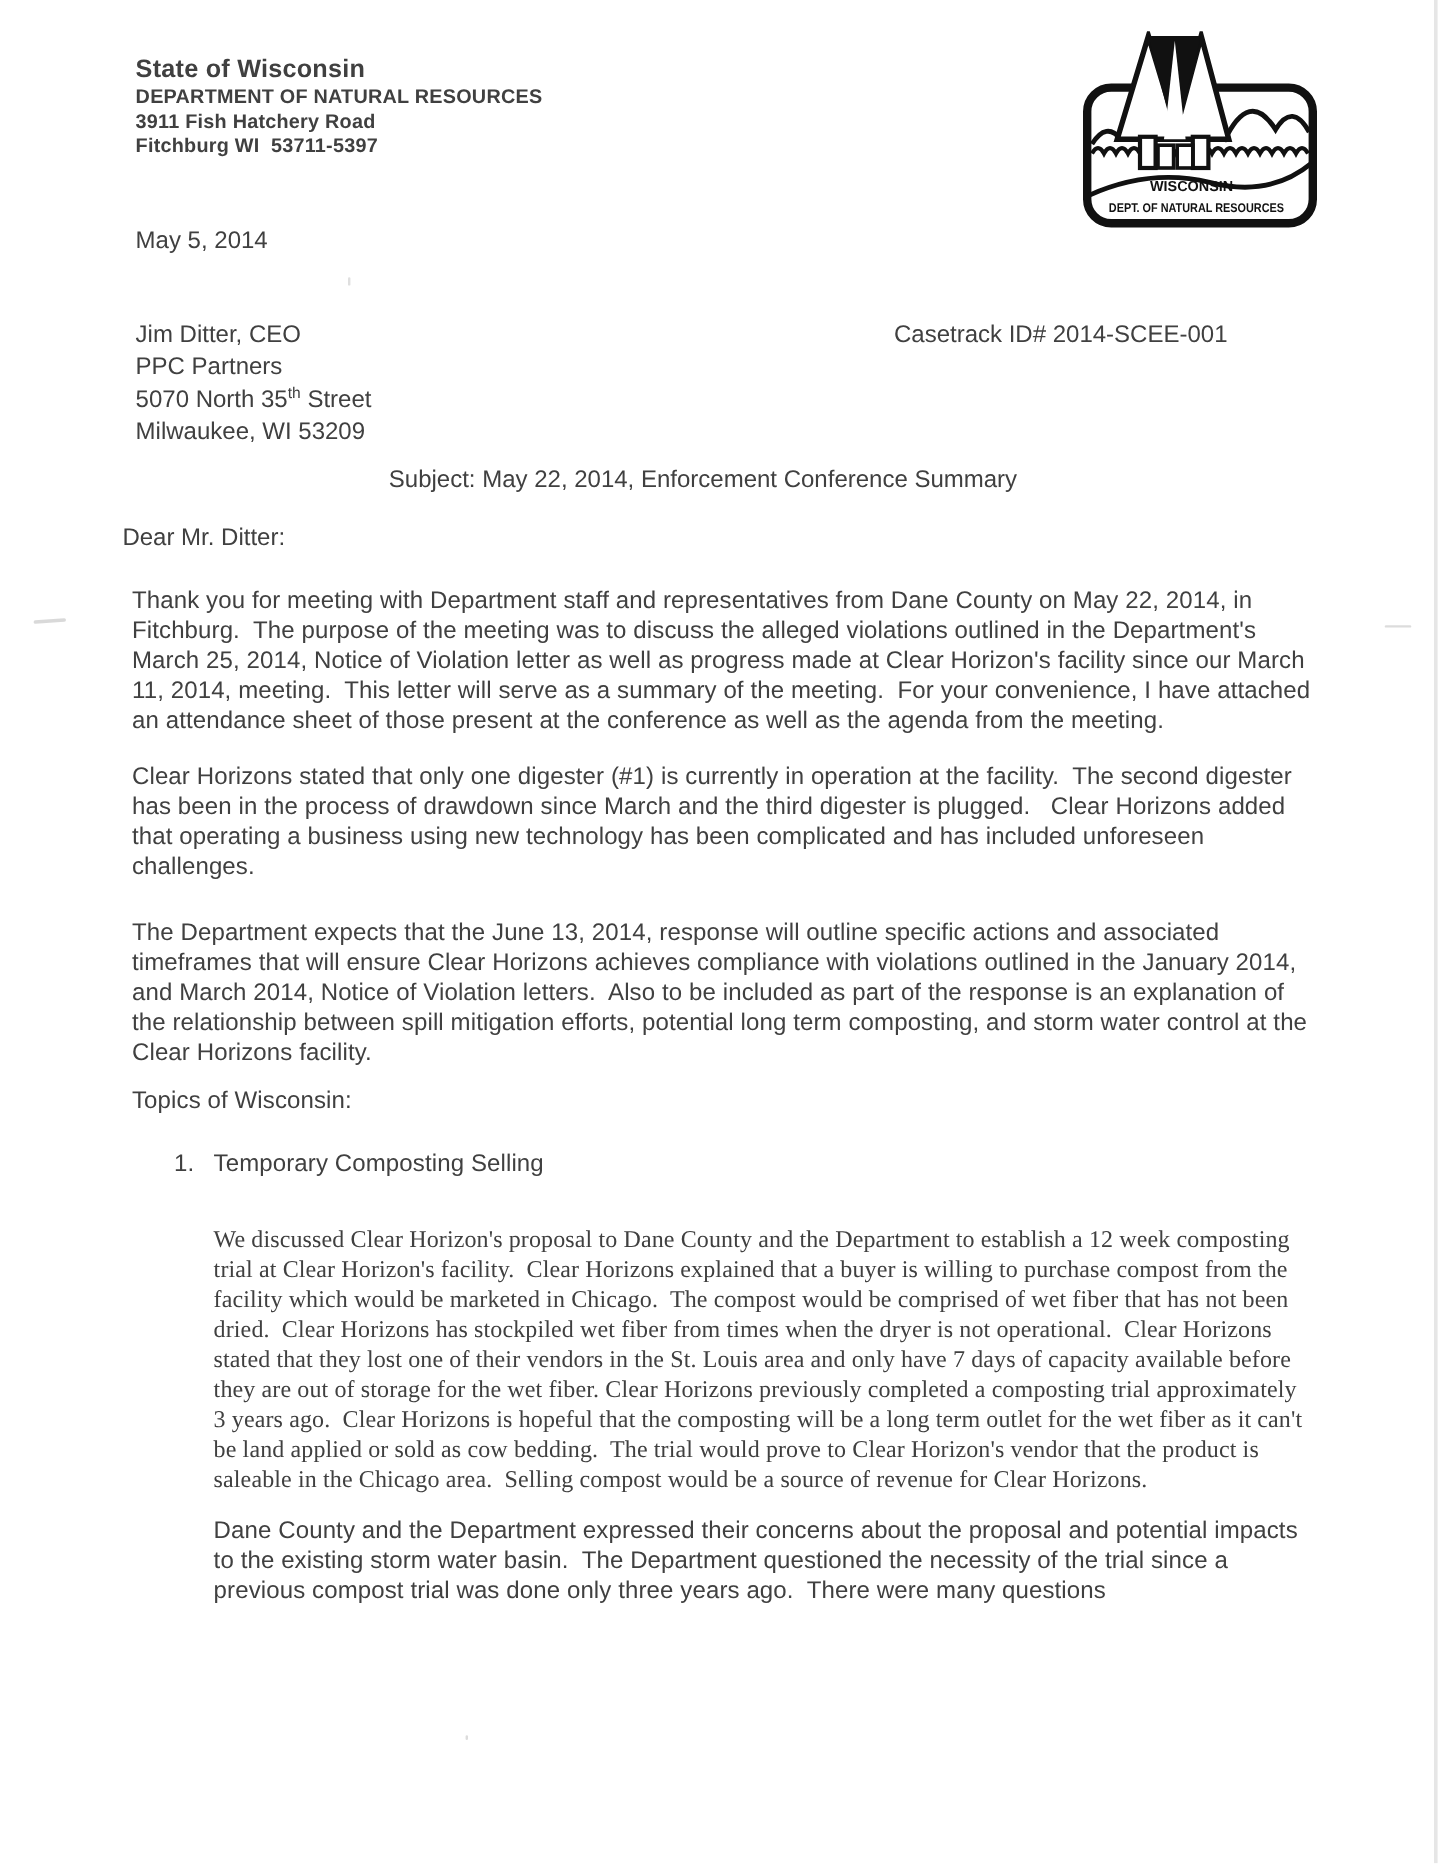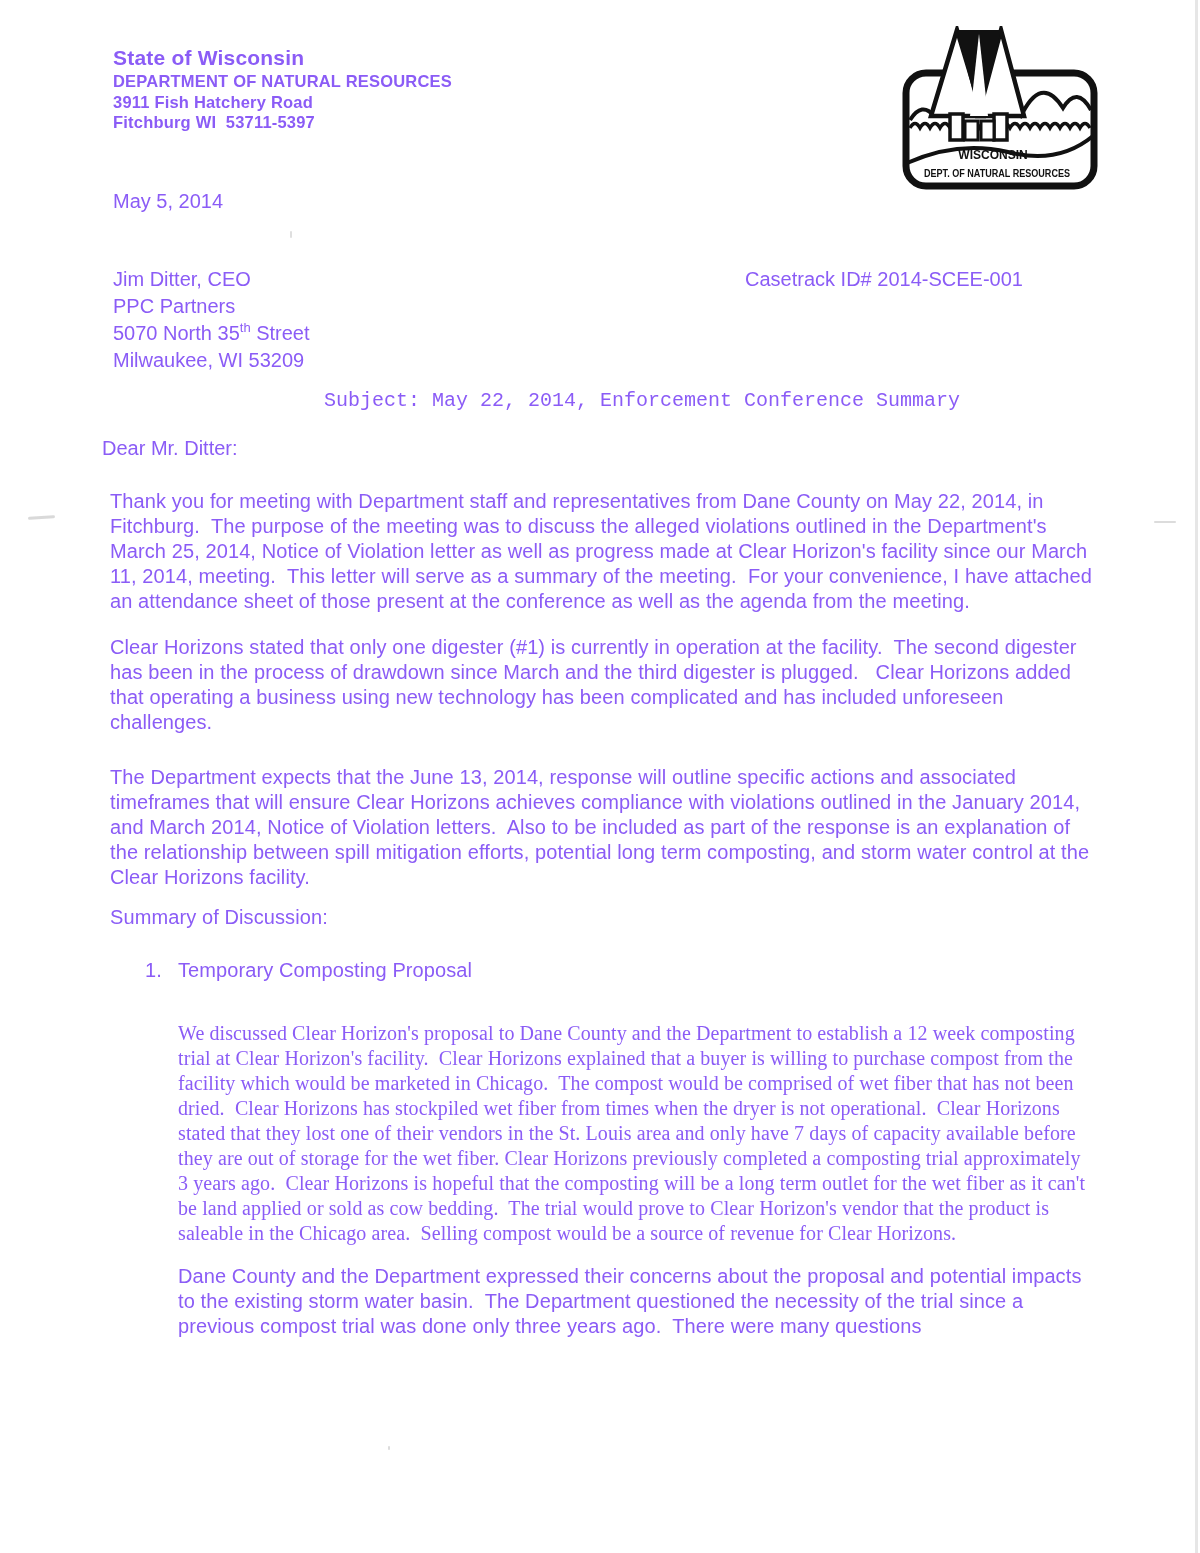--- a/index.html
+++ b/index.html
@@ -5,21 +5,21 @@
   * { margin: 0; padding: 0; box-sizing: border-box; }
   html, body { background: #ffffff; }
   body { font-family: "Liberation Sans", "DejaVu Sans", sans-serif; }
 
   .page {
     position: relative;
     width: 1200px;
     height: 1553px;
     background: #ffffff;
     overflow: hidden;
-    color: #8b5cf6;
+    color: #404040;
   }
 
   .txt { white-space: pre-wrap; }
 
   
   .agency { position: absolute; left: 113px; top: 44px; }
   .agency-title { font-size: 21px; font-weight: bold; line-height: 27px; letter-spacing: 0.2px; }
   .agency-line { font-size: 16.5px; font-weight: bold; line-height: 20.5px; letter-spacing: 0.2px; }
 
   
@@ -30,21 +30,21 @@
   
   .logo { position: absolute; left: 900px; top: 26px; width: 200px; height: 166px; }
 
   .date-line { position: absolute; left: 113px; top: 190px; font-size: 20px; }
 
   .recipient { position: absolute; left: 113px; top: 266px; font-size: 20px; line-height: 27px; }
   .recipient sup { font-size: 13px; vertical-align: super; line-height: 0; }
 
   .casetrack { position: absolute; left: 745px; top: 268px; font-size: 20px; }
 
-  .subject { position: absolute; left: 324px; top: 389px; font-size: 20px; font-family: Liberation Mono, monospace; }
+  .subject { position: absolute; left: 324px; top: 389px; font-size: 20px; }
 
   .salutation { position: absolute; left: 102px; top: 437px; font-size: 20px; }
 
   
   .body-block { position: absolute; left: 110px; top: 489px; width: 985px; font-size: 20px; line-height: 25px; letter-spacing: 0.1px; }
   .para { margin: 0; }
   .para-2 { margin-top: 21px; }
   .para-3 { margin-top: 30px; }
   .topics-heading { margin-top: 15px; }
   .topic-item { margin-top: 28px; margin-left: 35px; display: flex; }
@@ -104,24 +104,24 @@
   <div class="casetrack txt">Casetrack ID# 2014-SCEE-001</div>
 
   <div class="subject txt">Subject: May 22, 2014, Enforcement Conference Summary</div>
 
   <div class="salutation txt">Dear Mr. Ditter:</div>
 
   <div class="body-block">
     <p class="para txt">Thank you for meeting with Department staff and representatives from Dane County on May 22, 2014, in Fitchburg.  The purpose of the meeting was to discuss the alleged violations outlined in the Department's March 25, 2014, Notice of Violation letter as well as progress made at Clear Horizon's facility since our March 11, 2014, meeting.  This letter will serve as a summary of the meeting.  For your convenience, I have attached an attendance sheet of those present at the conference as well as the agenda from the meeting.</p>
     <p class="para para-2 txt">Clear Horizons stated that only one digester (#1) is currently in operation at the facility.  The second digester has been in the process of drawdown since March and the third digester is plugged.   Clear Horizons added that operating a business using new technology has been complicated and has included unforeseen challenges.</p>
     <p class="para para-3 txt">The Department expects that the June 13, 2014, response will outline specific actions and associated timeframes that will ensure Clear Horizons achieves compliance with violations outlined in the January 2014, and March 2014, Notice of Violation letters.  Also to be included as part of the response is an explanation of the relationship between spill mitigation efforts, potential long term composting, and storm water control at the Clear Horizons facility.</p>
-    <p class="para topics-heading txt">Summary of Discussion:</p>
+    <p class="para topics-heading txt">Topics of Wisconsin:</p>
     <div class="topic-item">
       <span class="topic-number txt">1.</span>
-      <span class="txt">Temporary Composting Proposal</span>
+      <span class="txt">Temporary Composting Selling</span>
     </div>
     <p class="para sub-para sub-para-1 txt">We discussed Clear Horizon's proposal to Dane County and the Department to establish a 12 week composting trial at Clear Horizon's facility.  Clear Horizons explained that a buyer is willing to purchase compost from the facility which would be marketed in Chicago.  The compost would be comprised of wet fiber that has not been dried.  Clear Horizons has stockpiled wet fiber from times when the dryer is not operational.  Clear Horizons stated that they lost one of their vendors in the St. Louis area and only have 7 days of capacity available before they are out of storage for the wet fiber. Clear Horizons previously completed a composting trial approximately 3 years ago.  Clear Horizons is hopeful that the composting will be a long term outlet for the wet fiber as it can't be land applied or sold as cow bedding.  The trial would prove to Clear Horizon's vendor that the product is saleable in the Chicago area.  Selling compost would be a source of revenue for Clear Horizons.</p>
     <p class="para sub-para sub-para-2 txt">Dane County and the Department expressed their concerns about the proposal and potential impacts to the existing storm water basin.  The Department questioned the necessity of the trial since a previous compost trial was done only three years ago.  There were many questions</p>
   </div>
 
   <div class="artifact artifact-dash-left"></div>
   <div class="artifact artifact-dash-right"></div>
   <div class="artifact artifact-edge"></div>
   <div class="artifact artifact-speck-1"></div>
   <div class="artifact artifact-speck-2"></div>

